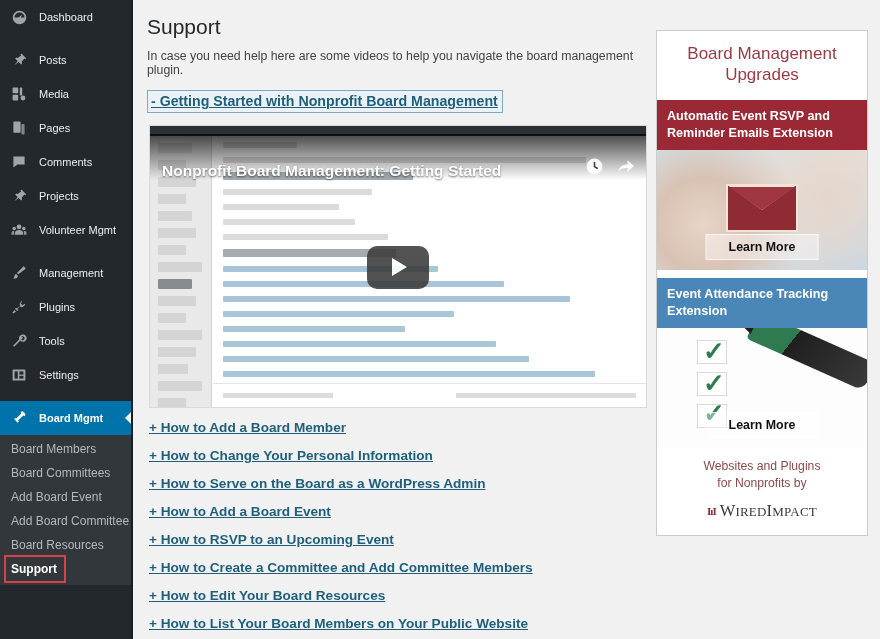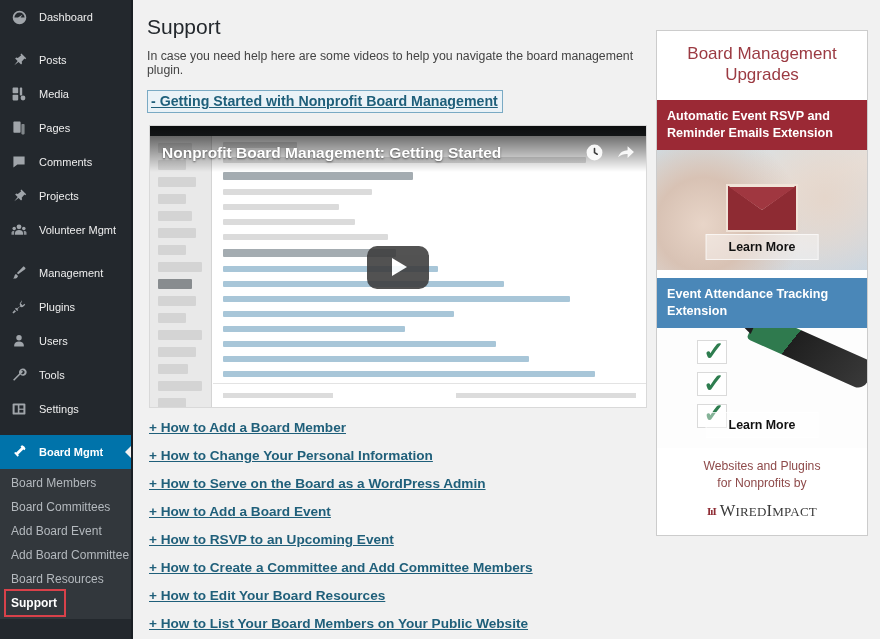--- a/index.html
+++ b/index.html
@@ -98,23 +98,23 @@
   .vt-sideitem.w1 { width:34px;} .vt-sideitem.w2 { width:28px;} .vt-sideitem.w3 { width:38px;}
   .vt-sideitem.w4 { width:44px;} .vt-sideitem.w5 { width:30px;}
   .vt-body { position:absolute; top:10px; left:63px; right:0; bottom:0; background:#fff; padding:6px 10px;}
   .vt-line { height:6px; background:#d7d7d7; border-radius:1px; margin-bottom:9px; opacity:.9;}
   .vt-line.b { background:#9aa3a9; height:8px;}
   .vt-line.link { background:#9fc0d4;}
   .vt-foot { position:absolute; left:63px; right:0; bottom:0; height:24px; background:#fff; border-top:1px solid #e3e3e3;}
   .vt-foot .fl { position:absolute; top:9px; left:10px; width:110px; height:5px; background:#dcdcdc;}
   .vt-foot .fr { position:absolute; top:9px; right:10px; width:180px; height:5px; background:#dcdcdc;}
   .vid-header {
-    position: absolute; top: 0; left: 0; right: 0; height: 46px;
+    position: absolute; top: 8px; left: 0; right: 0; height: 46px;
     background: linear-gradient(to bottom, rgba(0,0,0,.72), rgba(0,0,0,.0));
-    display: flex; align-items: center; padding: 8px 10px 0 12px;
+    display: flex; align-items: flex-end; padding: 8px 10px 0 12px;
   }
   .vid-title {
     color: #fff; font-size: 15.5px; font-weight: bold;
     flex: 1 1 auto; text-shadow: 0 1px 2px rgba(0,0,0,.55);
     line-height: 1.2;
   }
   .vid-actions { display: flex; gap: 12px; align-items: center; padding-top: 2px; }
   .vid-actions .vic { color: #fff; opacity: .92; cursor: pointer; }
   .play-btn {
     position: absolute; left: 50%; top: 50%;
@@ -316,29 +316,20 @@
 
     <div class="menu-item">
       <span class="ico">
         <svg width="16" height="16" viewBox="0 0 20 20" fill="currentColor">
             <path d="M12.8 2.2l1.2 1.2-2 2 2.6 2.6 2-2 1.2 1.2-2 2a3.5 3.5 0 01-4.6.3L8 12.7l1.1 1.1L7.8 15 5 12.2l1.3-1.3 1.1 1.1 4.2-3.2a3.5 3.5 0 01.3-4.6l2-2zM4.5 13.8L6.2 15.5 3 18l-1.2-1.2 2.7-3z"></path>
           </svg>
       </span>
       <span class="lbl">Plugins</span>
     </div>
 
-    <div class="menu-item">
-      <span class="ico">
-        <svg width="16" height="16" viewBox="0 0 20 20" fill="currentColor">
-            <circle cx="10" cy="6" r="3.4"></circle>
-            <path d="M10 10.5c-3.4 0-6 2-6 4.5V17h12v-2c0-2.5-2.6-4.5-6-4.5z"></path>
-          </svg>
-      </span>
-      <span class="lbl">Users</span>
-    </div>
 
     <div class="menu-item">
       <span class="ico">
         <svg width="16" height="16" viewBox="0 0 20 20" fill="currentColor">
             <path d="M14.5 2a4.5 4.5 0 00-4.2 6.1L2.6 15.8 4 17.2l7.7-7.7A4.5 4.5 0 1014.5 2zm0 2a2.5 2.5 0 11-1.8 4.3L15 6l-2.3-2.3A2.5 2.5 0 0114.5 4z"></path>
           </svg>
       </span>
       <span class="lbl">Tools</span>
     </div>
 

